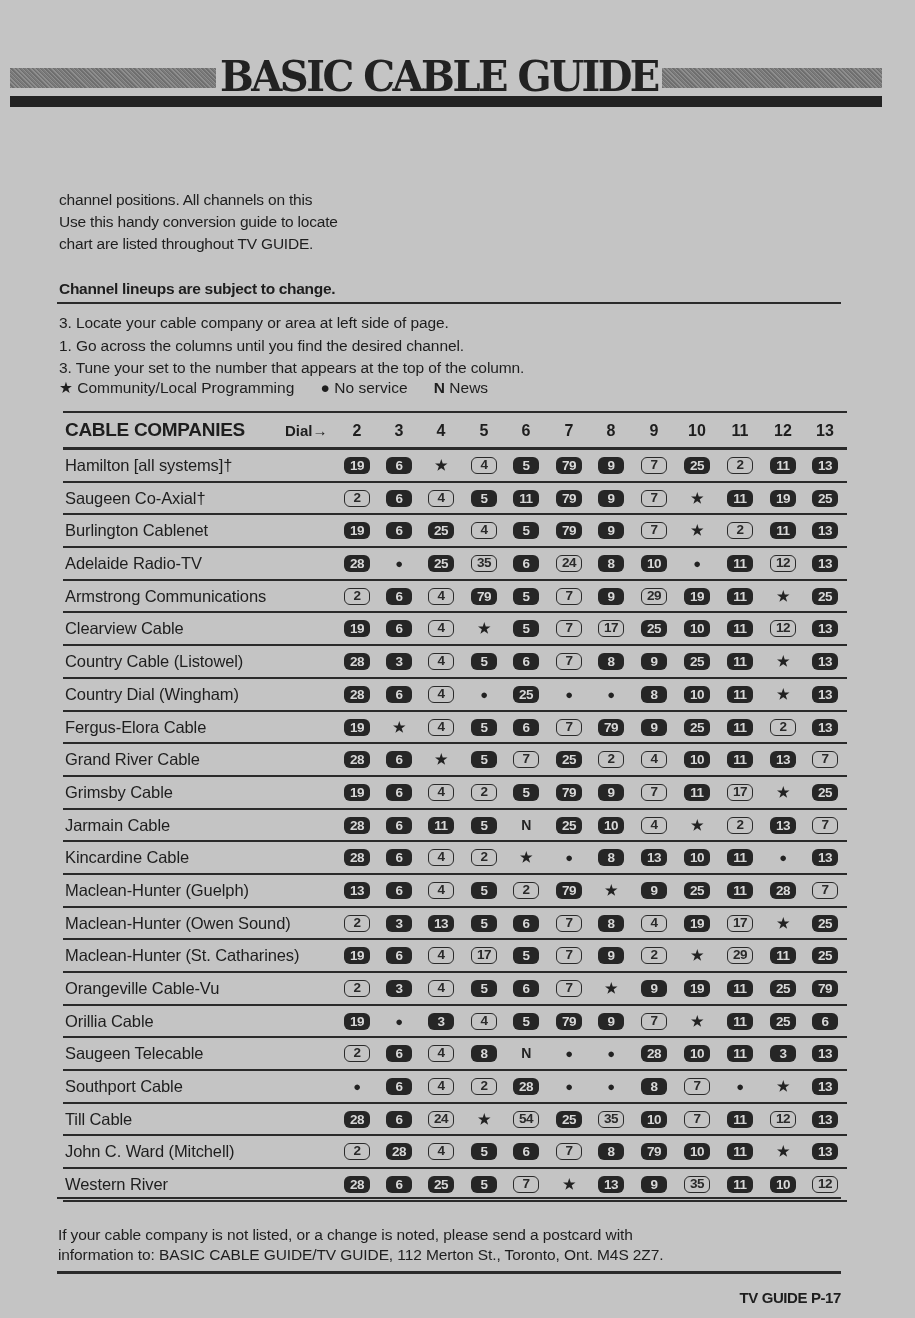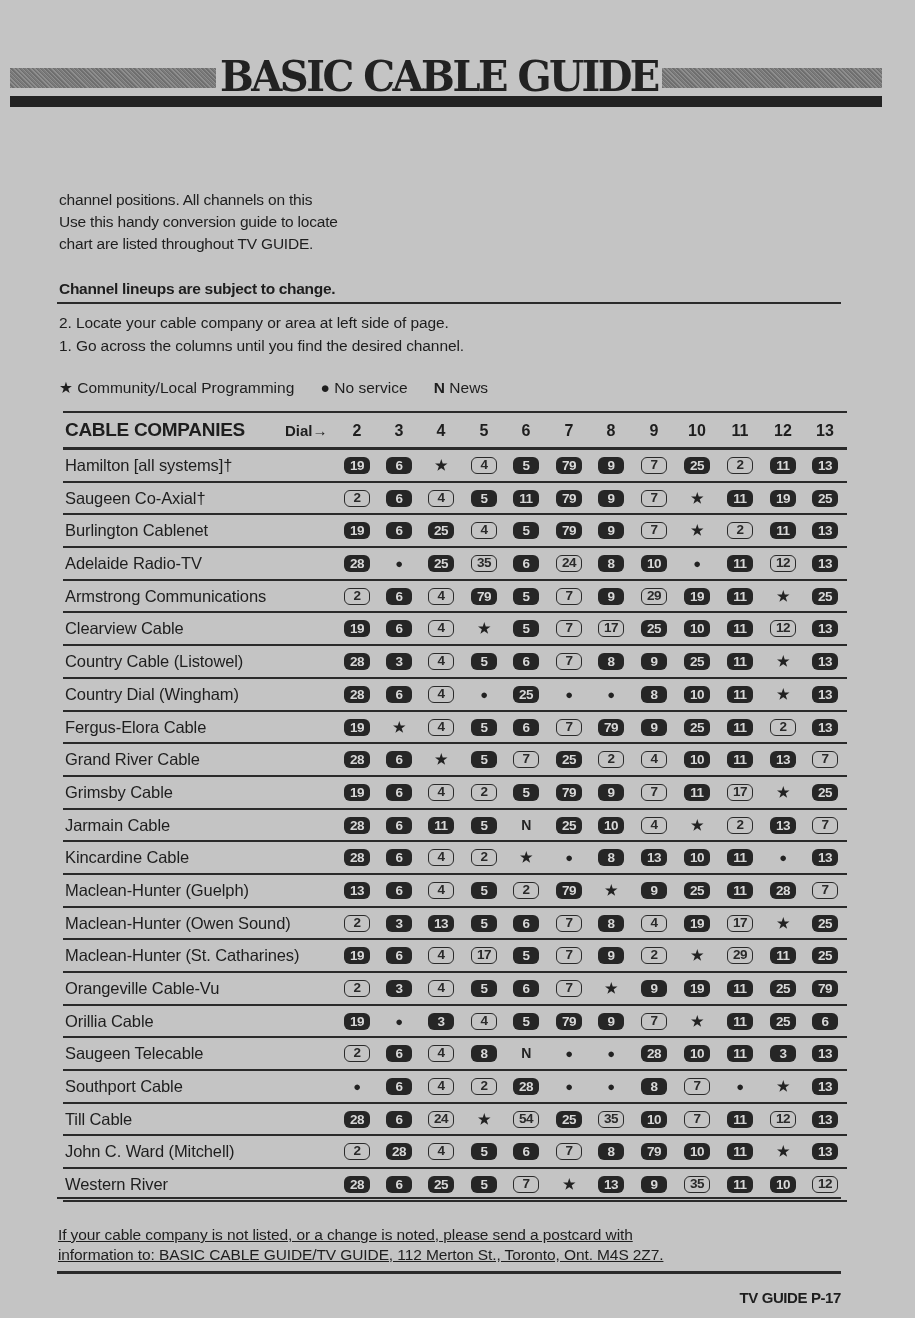--- a/index.html
+++ b/index.html
@@ -37,21 +37,21 @@
   .row .name { position:absolute; left:2px; top:6px; font-size:16.5px; white-space:nowrap; letter-spacing:-0.1px; }
   .cell { position:absolute; top:7px; width:26px; height:17px; margin-left:-13px; box-sizing:border-box;
     border-radius:6px; text-align:center; font-size:13.5px; font-weight:bold; line-height:17px; letter-spacing:-0.5px; }
   .cell.filled { background:#262626; color:#d8d8d8; }
   .cell.outline { border:1.6px solid #2a2a2a; color:#2a2a2a; line-height:14px; background:transparent; }
   .cell.star, .cell.dot, .cell.news { color:#222; }
   .cell.star { font-size:14px; }
   .cell.dot { font-size:13px; }
   .cell.news { font-size:14px; }
 
-  .footer { position:absolute; left:58px; top:1225px; width:783px; font-size:15.5px; line-height:20px; text-align:justify; letter-spacing:-0.1px;text-decoration:underline; }
+  .footer { position:absolute; left:58px; top:1225px; width:783px; font-size:15.5px; line-height:20px; text-align:justify; letter-spacing:-0.1px; }
   .footer span { display:block; }
   .page { position:absolute; right:74px; top:1289px; font-size:15px; font-weight:bold; letter-spacing:-0.4px; }
 </style>
 </head>
 <body>
 
 <div class="title-wrap">
   <div class="title-band"></div>
   <div class="title-text">BASIC CABLE GUIDE</div>
 </div>
@@ -60,22 +60,23 @@
 <div class="intro">
   <span>channel positions. All channels on this</span>
   <span>Use this handy conversion guide to locate</span>
   <span>chart are listed throughout TV GUIDE.</span>
 </div>
 
 <div class="notice">Channel lineups are subject to change.</div>
 <div class="rule" style="top:302px;"></div>
 
 <div class="steps">
-  <div>2. Locate your cable company or area at left side of page.</div>
+  <div>3. Locate your cable company or area at left side of page.</div>
   <div>1. Go across the columns until you find the desired channel.</div>
+  <div>3. Tune your set to the number that appears at the top of the column.</div>
 </div>
 
 <div class="legend">
   <span class="lg"><span>★</span> <span>Community/Local Programming</span></span>
   <span class="lg"><span>●</span> <span>No service</span></span>
   <span class="lg"><span class="b">N</span> <span>News</span></span>
 </div>
 
 <div class="table">
   <div class="thead" id="thead">

